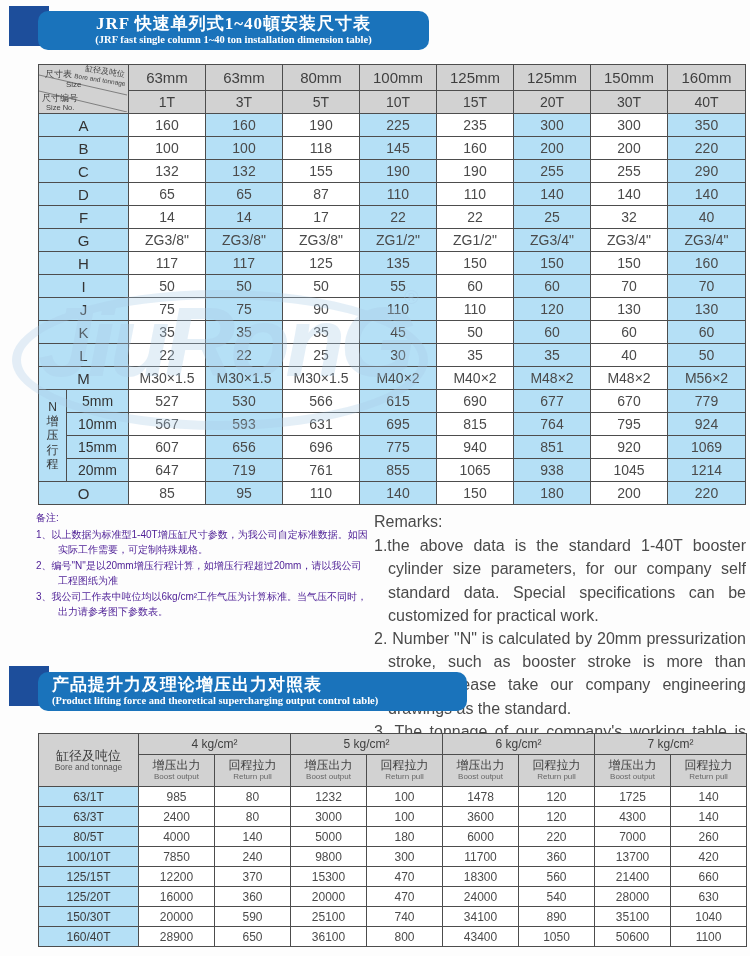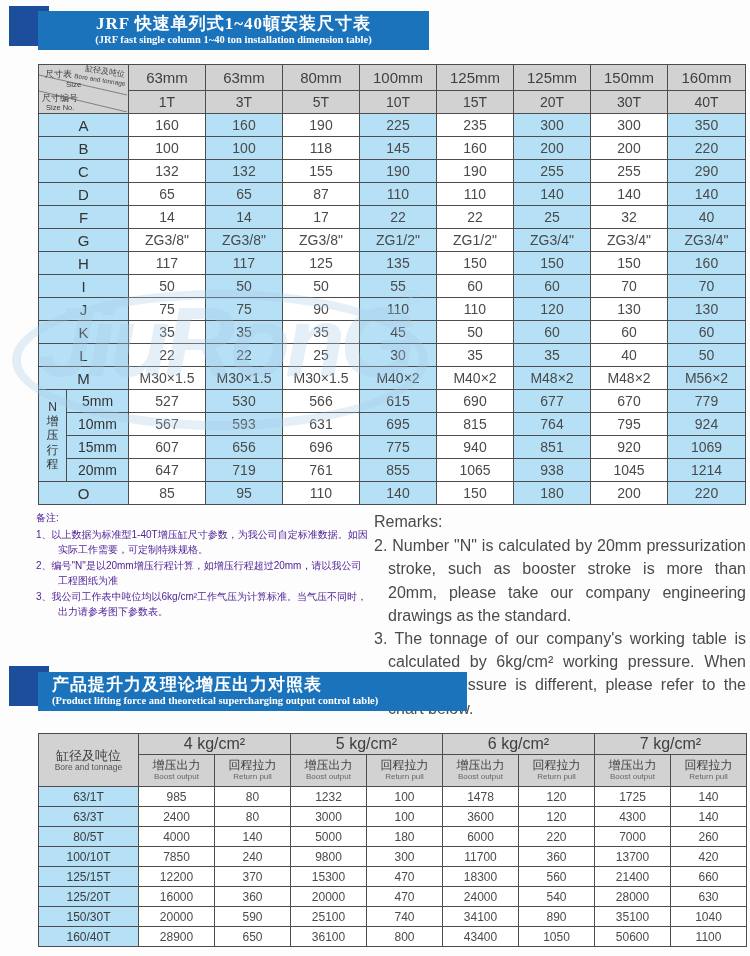--- a/index.html
+++ b/index.html
@@ -1,21 +1,21 @@
 <!DOCTYPE html>
 <html><head>
 <meta charset="utf-8">
 <style>
   html,body{margin:0;padding:0;background:#ffffff;}
   .page{position:relative;width:750px;height:956px;background:#fdfdfd;overflow:hidden;
         font-family:"Liberation Sans",sans-serif;}
 
   
   .sq{position:absolute;width:40px;height:40px;background:#1d4e9b;}
-  .bar{position:absolute;background:#1a73bb;color:#fff;font-family:"Liberation Serif",serif;font-weight:bold;}
+  .bar{position:absolute;background:#1a73bb;color:#fff;font-family:"Liberation Serif",serif;font-weight:bold;border-radius:10px;}
   .b1-bar{left:38px;top:11px;width:391px;height:39px;text-align:center;}
   .b2-bar{left:38px;top:672px;width:429px;height:39px;text-align:left;padding-left:14px;box-sizing:border-box;}
   .bt{font-size:17px;line-height:1.25;padding-top:2px;letter-spacing:1px;white-space:nowrap;}
   .bs{font-size:10.5px;line-height:1.1;white-space:nowrap;}
 
   
   table{border-collapse:collapse;table-layout:fixed;position:absolute;background:#fff;}
   th,td{border:1px solid #4d4d4d;text-align:center;vertical-align:middle;overflow:hidden;
         white-space:nowrap;padding:0;}
   #t1{left:38px;top:64px;width:708px;}
@@ -32,21 +32,21 @@
   .corner span{position:absolute;color:#3f3f3f;line-height:1;}
   .c-bore{right:3px;top:3px;font-size:8px;transform:rotate(9deg);}
   .c-bore-en{right:2px;top:12px;font-size:6.5px;transform:rotate(9deg);color:#555;}
   .c-size{left:6px;top:5px;font-size:9px;}
   .c-size-en{left:27px;top:16px;font-size:8px;color:#555;}
   .c-no{left:3px;top:29px;font-size:9px;}
   .c-no-en{left:7px;top:39px;font-size:7.5px;color:#555;}
 
   #t2{left:38px;top:733px;width:708px;}
   #t2 th{background:#d2d2d2;font-weight:normal;color:#3f3f3f;}
-  #t2 .grp{height:20px;font-size:16px;}
+  #t2 .grp{height:20px;font-size:12px;}
   #t2 .sub{height:31px;}
   #t2 .sz{font-size:12px;line-height:1.15;}
   #t2 .se{font-size:8px;color:#666;line-height:1.1;}
   .t2corner .cz{font-size:13px;line-height:1.2;}
   .t2corner .ce{font-size:8.5px;color:#555;line-height:1.1;}
   #t2 td{height:19px;font-size:12px;color:#4a4a4a;}
   #t2 .lbl2{background:#b5e0f6;color:#3c3c3c;}
 
   
   .notes-zh{position:absolute;left:36px;top:510px;width:334px;font-size:10px;color:#4c1d95;line-height:1.55;}
@@ -324,20 +324,21 @@
   </div>
 
   <div class="notes-zh">
     <div class="nt">备注:</div>
     <div class="ni-zh">1、以上数据为标准型1-40T增压缸尺寸参数，为我公司自定标准数据。如因实际工作需要，可定制特殊规格。</div>
     <div class="ni-zh">2、编号"N"是以20mm增压行程计算，如增压行程超过20mm，请以我公司工程图纸为准</div>
     <div class="ni-zh">3、我公司工作表中吨位均以6kg/cm²工作气压为计算标准。当气压不同时，出力请参考图下参数表。</div>
   </div>
   <div class="notes-en">
     <div class="nt">Remarks:</div>
+    <div class="ni-en">1.the above data is the standard 1-40T booster cylinder size parameters, for our company self standard data. Special specifications can be customized for practical work.</div>
     <div class="ni-en">2. Number "N" is calculated by 20mm pressurization stroke, such as booster stroke is more than 20mm, please take our company engineering drawings as the standard.</div>
     <div class="ni-en">3. The tonnage of our company's working table is calculated by 6kg/cm² working pressure. When the air pressure is different, please refer to the chart below.</div>
   </div>
 
   <div class="sq" style="left:9px;top:666px;"></div>
   <div class="bar b2-bar">
     <div class="bt">产品提升力及理论增压出力对照表</div>
     <div class="bs">(Product lifting force and theoretical supercharging output control table)</div>
   </div>
 

